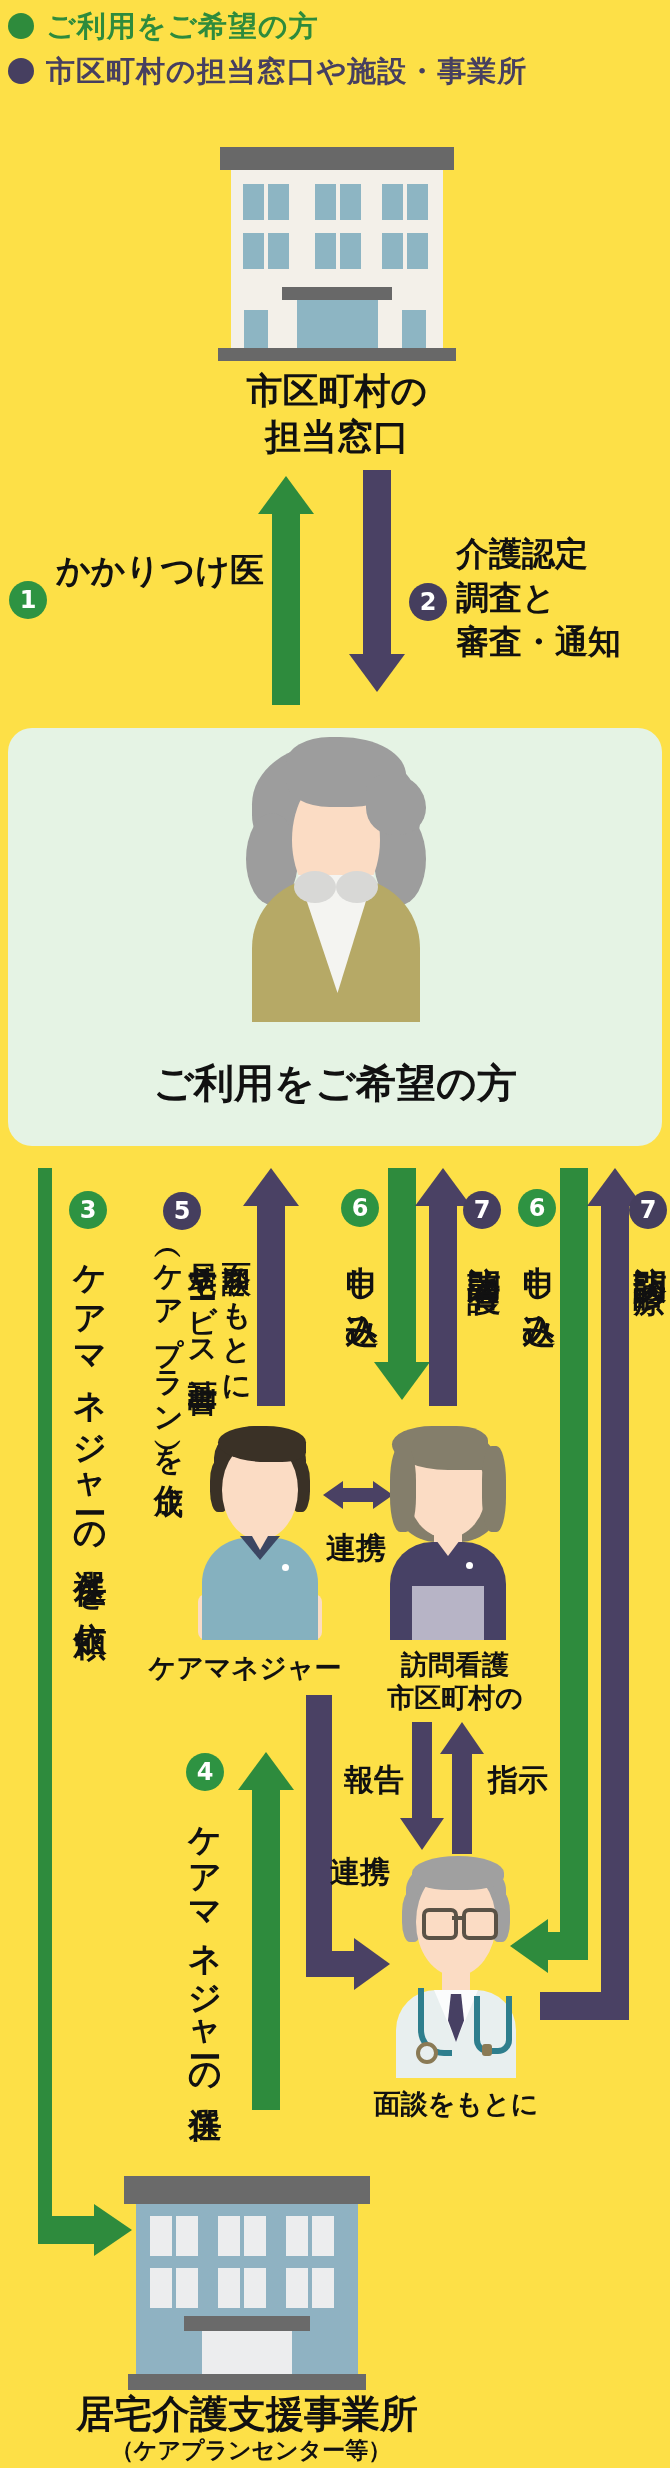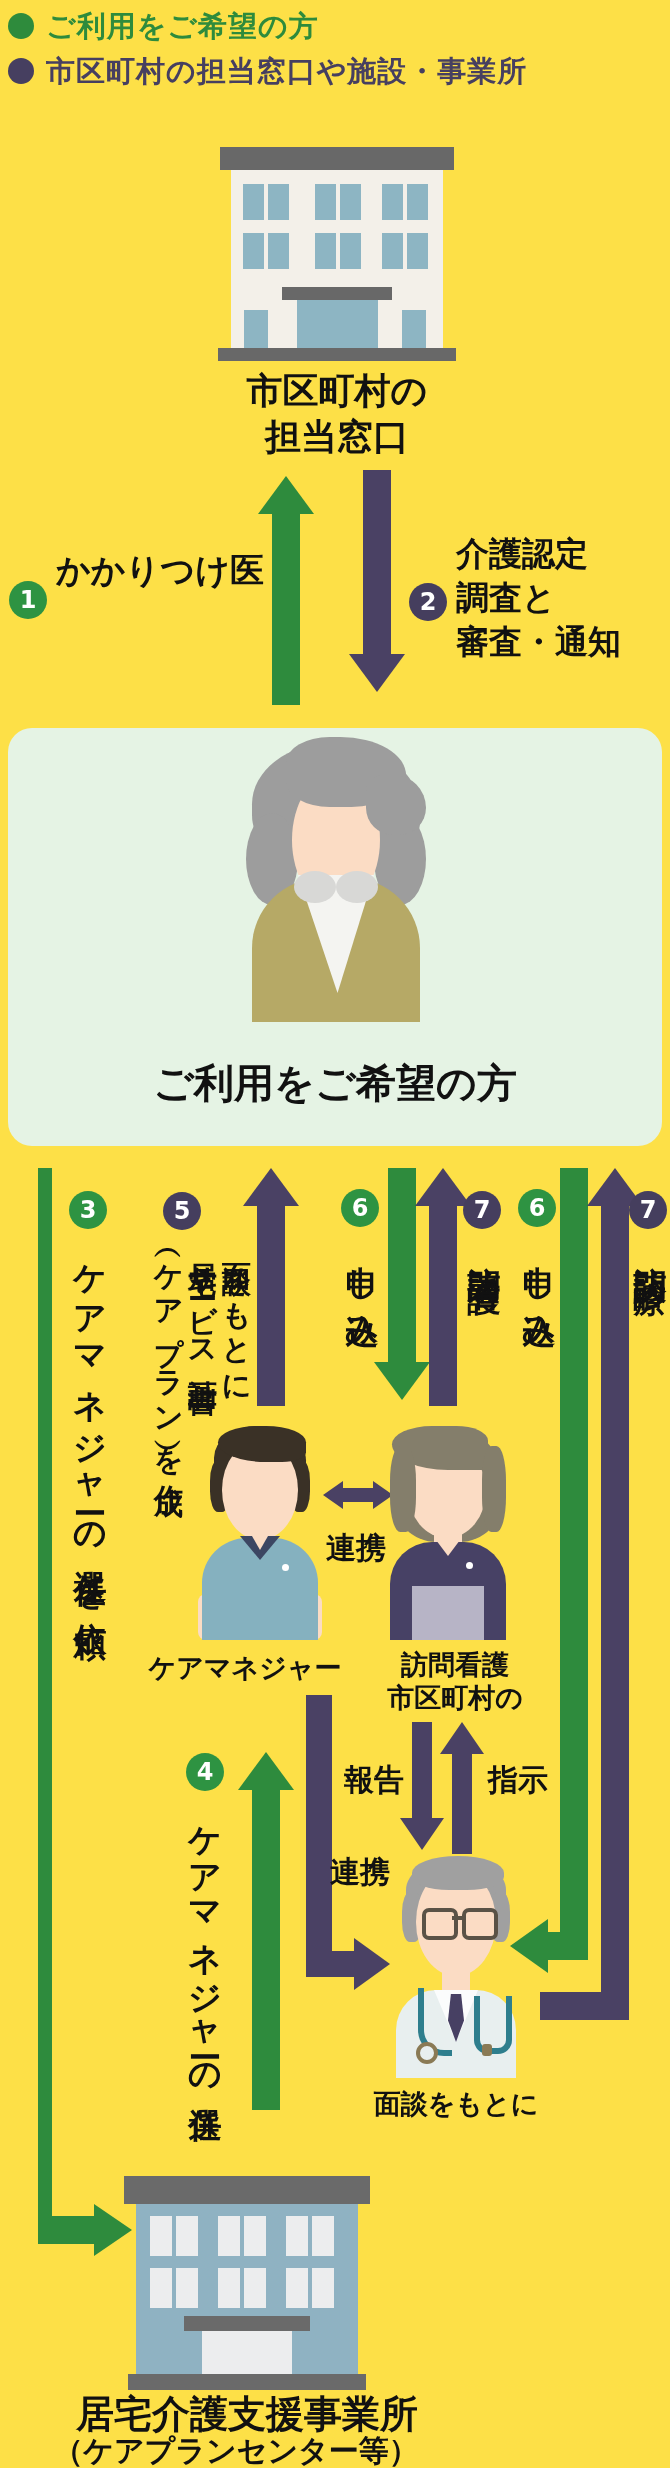--- a/index.html
+++ b/index.html
@@ -246,15 +246,15 @@
     <div class="abs b2-win" style="left:48px;top:92px;width:22px;height:40px;"></div>
     <div class="abs b2-win" style="left:90px;top:92px;width:22px;height:40px;"></div>
     <div class="abs b2-win" style="left:116px;top:92px;width:22px;height:40px;"></div>
     <div class="abs b2-win" style="left:158px;top:92px;width:22px;height:40px;"></div>
     <div class="abs b2-win" style="left:184px;top:92px;width:22px;height:40px;"></div>
     <div class="abs b2-awn" style="left:56px;top:140px;width:126px;height:15px;"></div>
     <div class="abs b2-win" style="left:74px;top:155px;width:90px;height:43px;"></div>
     <div class="abs b2-base" style="left:0;top:198px;width:238px;height:16px;"></div>
   </div>
   <div class="abs blabel" style="left:27px;top:2392px;width:440px;font-size:38px;line-height:44px;">居宅介護支援事業所</div>
-  <div class="abs blabel" style="left:13px;top:2434px;width:446px;font-size:30px;line-height:34px;font-weight:700;font-family:Liberation Serif, serif;">（ケアプランセンター等）</div>
+  <div class="abs blabel" style="left:28px;top:2434px;width:446px;font-size:23px;line-height:34px;font-weight:700;font-family:Liberation Serif, serif;">（ケアプランセンター等）</div>
 
 </div>
 
 </body></html>

